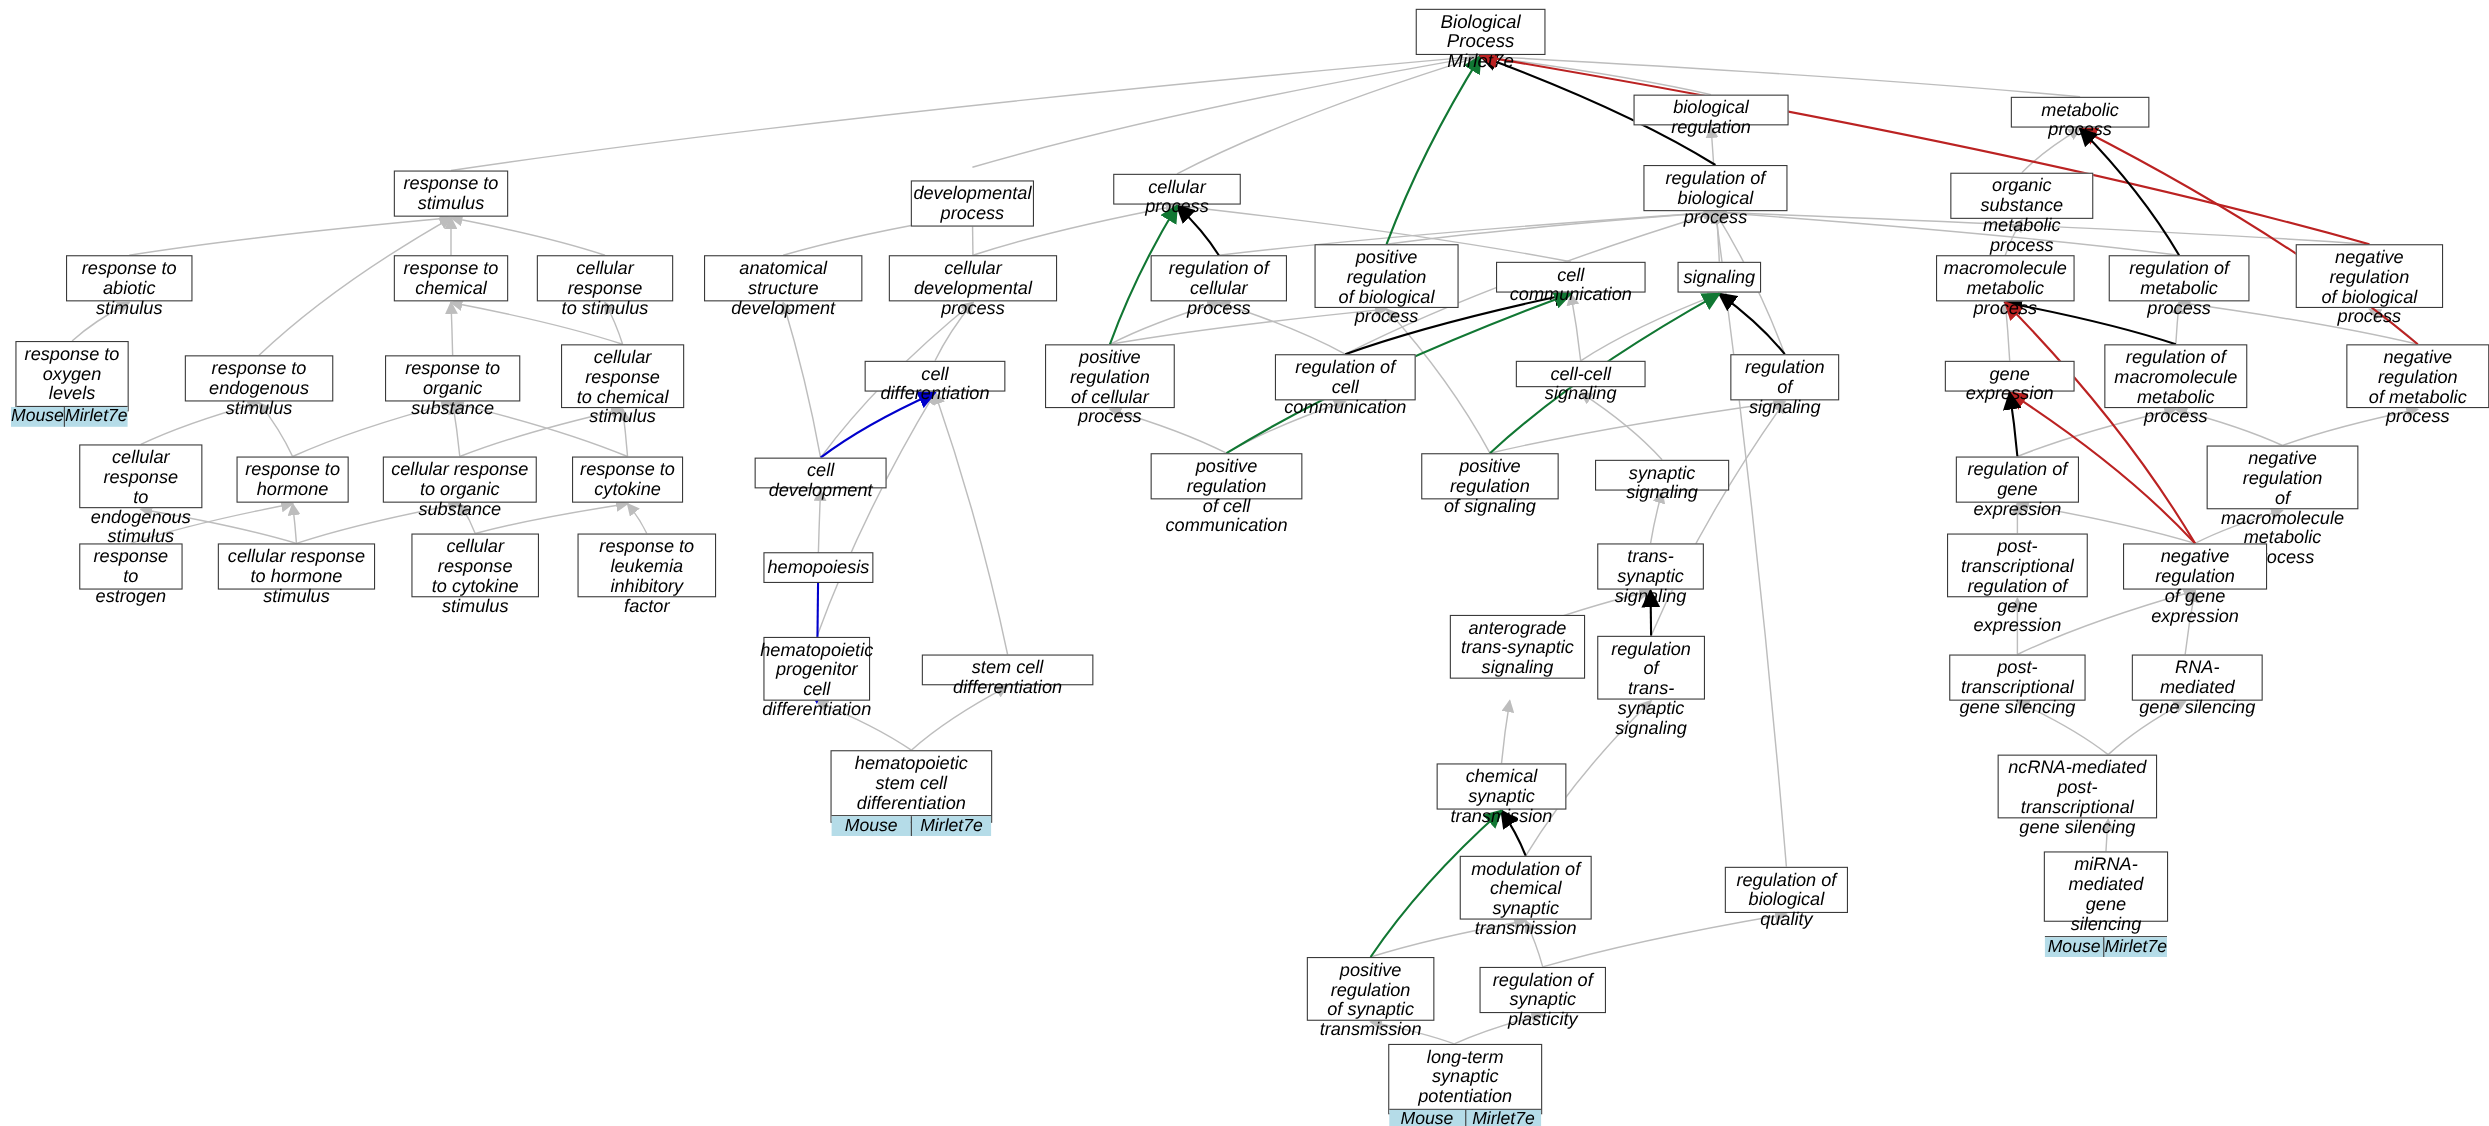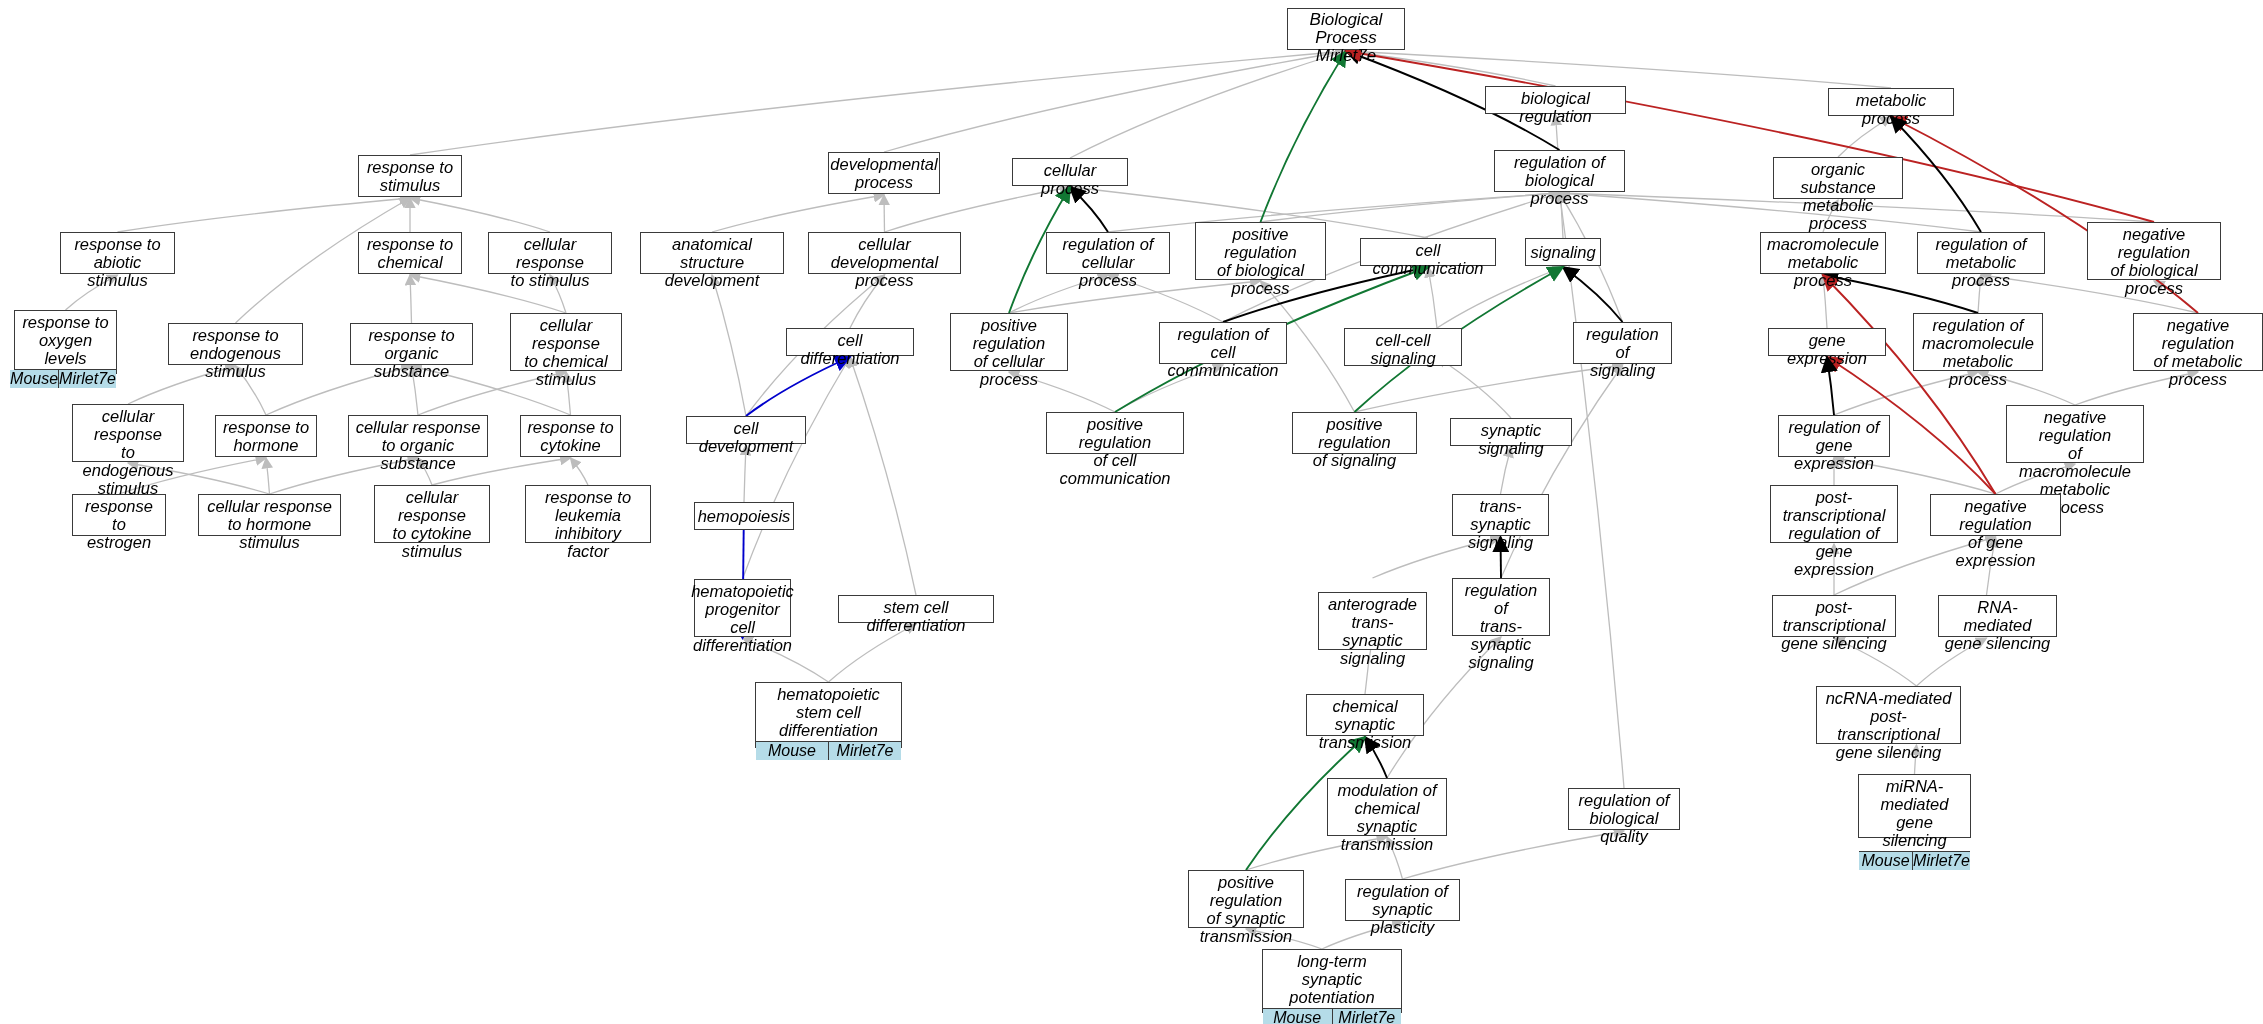--- a/index.html
+++ b/index.html
@@ -154,21 +154,21 @@
       <div class="node" style="left: 1485px; top: 86px; width: 141px; height: 28px;">
         <div class="title">biological regulation</div>
       </div>
       <div class="node" style="left: 1828px; top: 88px; width: 126px; height: 28px;">
         <div class="title">metabolic process</div>
       </div>
       <div class="node" style="left: 358px; top: 155px; width: 104px; height: 42px;">
         <div class="title">response to
 stimulus</div>
       </div>
-      <div class="node" style="left: 828px; top: 152px; width: 112px; height: 42px; justify-content: flex-end;">
+      <div class="node" style="left: 828px; top: 164px; width: 112px; height: 42px; justify-content: flex-end;">
         <div class="title">developmental
 process</div>
       </div>
       <div class="node" style="left: 1012px; top: 158px; width: 116px; height: 28px;">
         <div class="title">cellular process</div>
       </div>
       <div class="node" style="left: 1494px; top: 150px; width: 131px; height: 42px;">
         <div class="title">regulation of
 biological process</div>
       </div>
@@ -250,21 +250,21 @@
       </div>
       <div class="node" style="left: 950px; top: 313px; width: 118px; height: 58px;">
         <div class="title">positive regulation
 of cellular
 process</div>
       </div>
       <div class="node" style="left: 1159px; top: 322px; width: 128px; height: 42px;">
         <div class="title">regulation of
 cell communication</div>
       </div>
-      <div class="node" style="left: 1344px; top: 328px; width: 118px; height: 38px;">
+      <div class="node" style="left: 1378px; top: 328px; width: 118px; height: 24px;">
         <div class="title">cell-cell signaling</div>
       </div>
       <div class="node" style="left: 1573px; top: 322px; width: 99px; height: 42px;">
         <div class="title">regulation of
 signaling</div>
       </div>
       <div class="node" style="left: 1768px; top: 328px; width: 118px; height: 28px;">
         <div class="title">gene expression</div>
       </div>
       <div class="node" style="left: 1913px; top: 313px; width: 130px; height: 58px;">
@@ -352,21 +352,21 @@
 signaling</div>
       </div>
       <div class="node" style="left: 694px; top: 579px; width: 97px; height: 58px;">
         <div class="title">hematopoietic
 progenitor cell
 differentiation</div>
       </div>
       <div class="node" style="left: 838px; top: 595px; width: 156px; height: 28px;">
         <div class="title">stem cell differentiation</div>
       </div>
-      <div class="node" style="left: 1318px; top: 592px; width: 109px; height: 58px;">
+      <div class="node" style="left: 1318px; top: 559px; width: 123px; height: 58px;">
         <div class="title">anterograde
 trans-synaptic
 signaling</div>
       </div>
       <div class="node" style="left: 1452px; top: 578px; width: 98px; height: 58px;">
         <div class="title">regulation of
 trans-synaptic
 signaling</div>
       </div>
       <div class="node" style="left: 1772px; top: 595px; width: 124px; height: 42px;">

